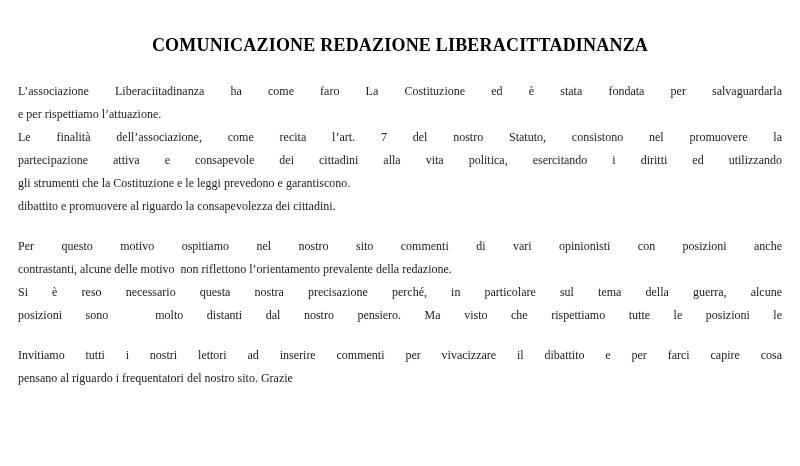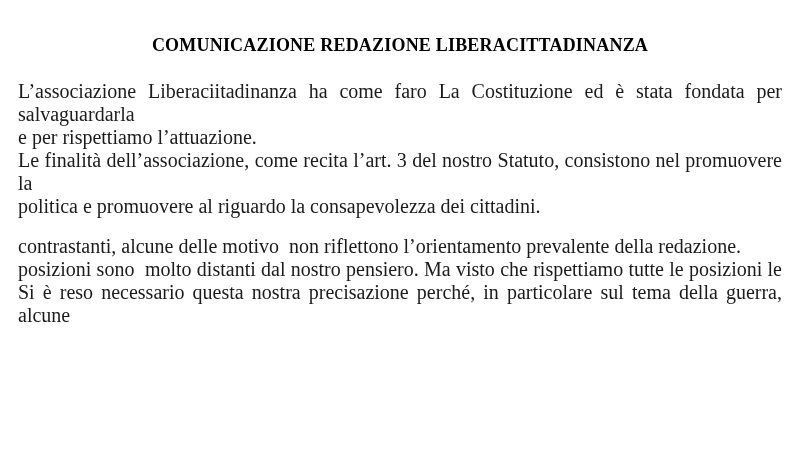--- a/index.html
+++ b/index.html
@@ -27,21 +27,21 @@
     font-size: 18px;
     line-height: 23px;
     font-weight: bold;
     text-align: center;
     color: #000000;
     letter-spacing: 0.2px;
     white-space: pre-wrap;
   }
   .doc-body {
     margin-top: 23px;
-    font-size: 20px;
+    font-size: 12px;
     line-height: 23px;
   }
   .section {
     margin: 0;
   }
   .section + .section {
     margin-top: 17px;
   }
   .line {
     white-space: pre-wrap;       
@@ -58,25 +58,32 @@
 
 <div class="page">
 
   <h1 class="doc-title">COMUNICAZIONE REDAZIONE LIBERACITTADINANZA</h1>
 
   <div class="doc-body">
 
     <div class="section">
       <div class="line jl">L’associazione Liberaciitadinanza ha come faro La Costituzione ed è stata fondata per salvaguardarla</div>
       <div class="line">e per rispettiamo l’attuazione.</div>
-      <div class="line jl">Le finalità dell’associazione, come recita l’art. 3 del nostro Statuto, consistono nel promuovere la</div>
-      <div class="line">politica e promuovere al riguardo la consapevolezza dei cittadini.</div>
+      <div class="line jl">Le finalità dell’associazione, come recita l’art. 7 del nostro Statuto, consistono nel promuovere la</div>
+      <div class="line jl">partecipazione attiva e consapevole dei cittadini alla vita politica, esercitando i diritti ed utilizzando</div>
+      <div class="line">gli strumenti che la Costituzione e le leggi prevedono e garantiscono.</div>
+      <div class="line">dibattito e promuovere al riguardo la consapevolezza dei cittadini.</div>
     </div>
 
     <div class="section">
+      <div class="line jl">Per questo motivo ospitiamo nel nostro sito commenti di vari opinionisti con posizioni anche</div>
       <div class="line">contrastanti, alcune delle motivo  non riflettono l’orientamento prevalente della redazione.</div>
+      <div class="line jl">Si è reso necessario questa nostra precisazione perché, in particolare sul tema della guerra, alcune</div>
       <div class="line jl">posizioni sono  molto distanti dal nostro pensiero. Ma visto che rispettiamo tutte le posizioni le</div>
-      <div class="line jl">Si è reso necessario questa nostra precisazione perché, in particolare sul tema della guerra, alcune</div>
     </div>
 
+    <div class="section">
+      <div class="line jl">Invitiamo tutti i nostri lettori ad inserire commenti per vivacizzare il dibattito e per farci capire cosa</div>
+      <div class="line">pensano al riguardo i frequentatori del nostro sito. Grazie</div>
+    </div>
 
   </div>
 </div>
 
 </body></html>

